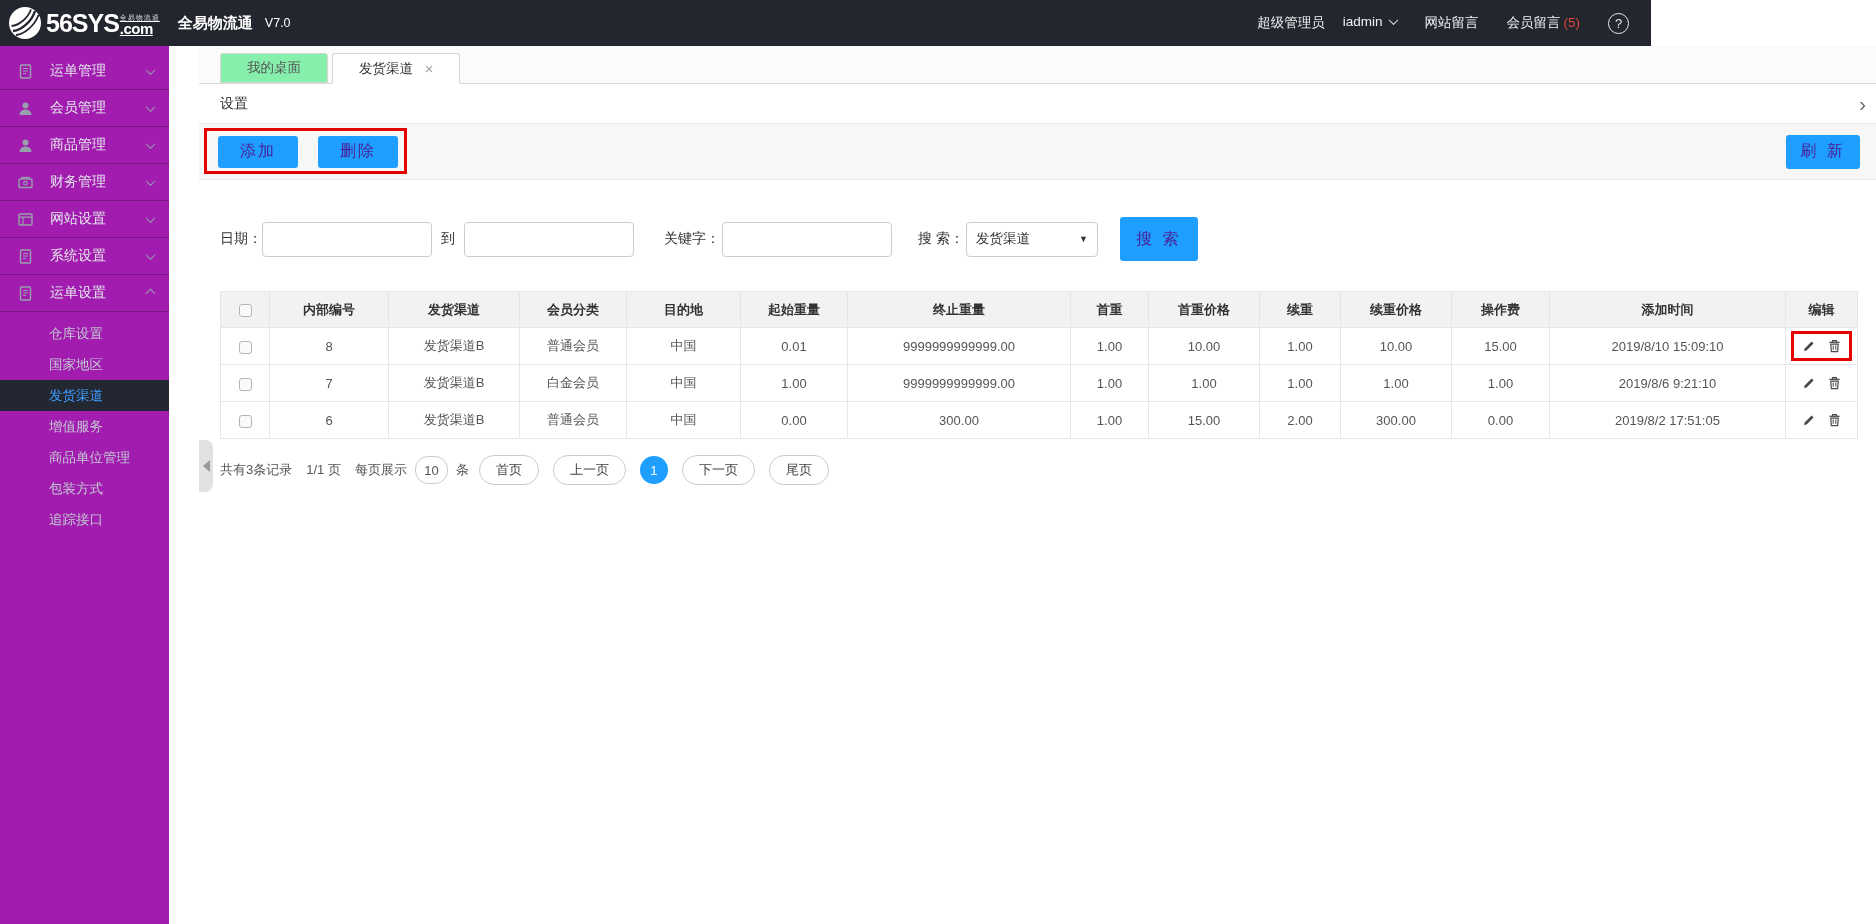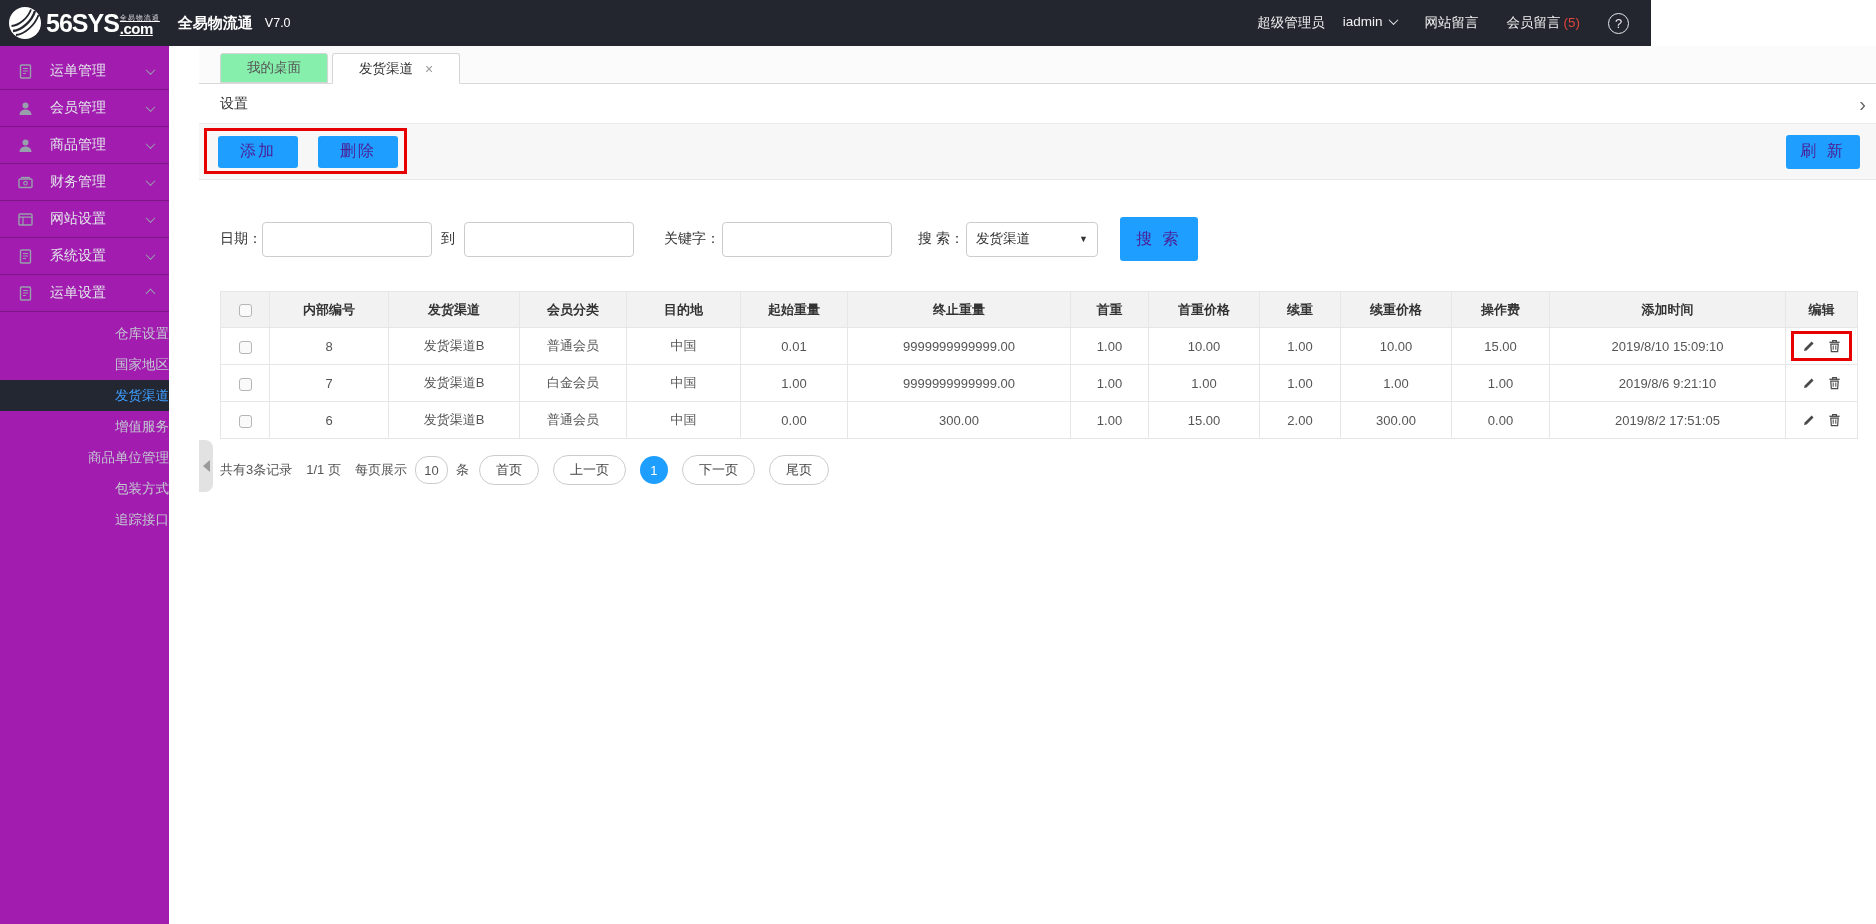--- a/index.html
+++ b/index.html
@@ -31,21 +31,21 @@
     display:flex; align-items:center; justify-content:center; font-size:13px; color:#e8eaee; cursor:pointer; }
   
   .sidebar { position:absolute; top:46px; left:0; width:169px; height:878px; background:#a21caf; padding-top:7px; }
   .side-item { height:37px; display:flex; align-items:center; padding:0 15px 0 17px;
     color:#e2e5ea; font-size:14px; border-bottom:1px solid rgba(0,0,0,0.22); cursor:pointer; }
   .side-icon { width:17px; height:17px; display:inline-flex; }
   .side-icon svg { width:17px; height:17px; }
   .side-label { margin-left:16px; }
   .side-item .chev { margin-left:auto; }
   .sub-menu { padding:6px 0 4px 0; }
-  .sub-item { height:31px; line-height:31px; padding-left:49px; font-size:13.5px; color:#c3c8d1; cursor:pointer;text-align:right; }
+  .sub-item { height:31px; line-height:31px; padding-left:49px; font-size:13.5px; color:#c3c8d1; cursor:pointer; }
   .sub-item.active { color:#3d9eff; background:#232731; }
   
   .main { position:absolute; top:46px; left:199px; width:1677px; height:878px; background:#fff; }
   .tabbar { height:38px; background:#fbfbfb; border-bottom:1px solid #d9d9d9;
     display:flex; align-items:flex-end; padding-left:21px; }
   .tab { height:30px; line-height:28px; padding:0 26px; font-size:13.5px; color:#555;
     background:#86efac; border:1px solid #d5d5d5; border-radius:3px 3px 0 0; margin-right:4px;
     display:flex; align-items:center; cursor:pointer; }
   .tab.active { background:#fff; border-bottom:1px solid #fff; margin-bottom:-1px; height:31px; color:#333; position:relative; z-index:2; }
   .tab-close { margin-left:12px; color:#9a9a9a; font-size:14px; line-height:1; }

